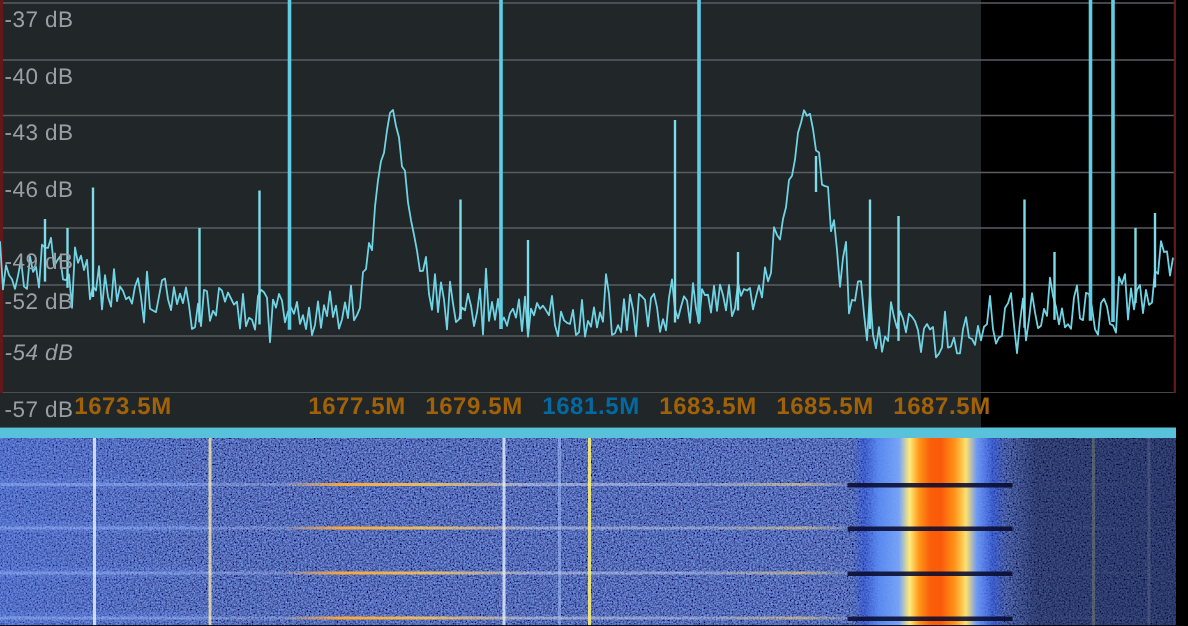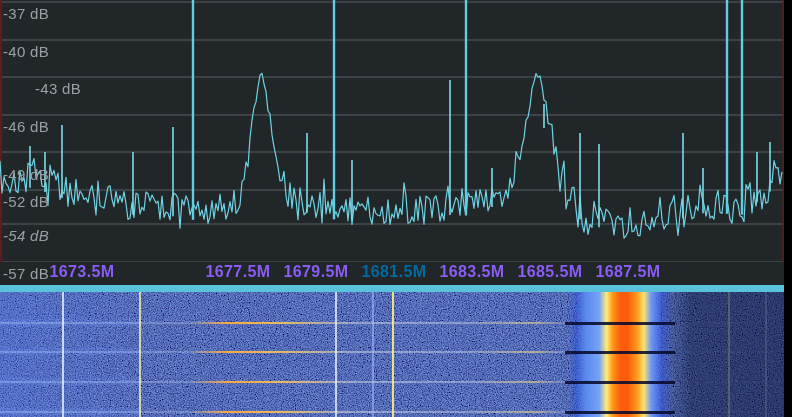--- a/index.html
+++ b/index.html
@@ -1,24 +1,24 @@
 <!DOCTYPE html>
 <html><head>
 <meta charset="utf-8">
 <style>
   html,body{margin:0;padding:0;background:#000;}
   #screen{position:relative;width:792px;height:417px;overflow:hidden;
     background:#000;font-family:"Liberation Sans",sans-serif;
     -webkit-user-select:none;user-select:none;}
-  #spectrum-panel{position:absolute;left:0;top:0;width:792px;height:285px;background:#212629;}
+  #spectrum-panel{position:absolute;left:0;top:0;width:654px;height:285px;background:#212629;}
   #spec-svg{position:absolute;left:0;top:0;}
   .db-label{position:absolute;left:3px;font-size:15px;color:#99a0a4;letter-spacing:.3px;white-space:nowrap;}
   #freq-row{position:absolute;left:0;top:261px;width:785px;height:24px;}
   .freq-label{position:absolute;top:2px;width:90px;margin-left:-45px;text-align:center;
-    font-size:16px;font-weight:bold;color:#8b5cf6;letter-spacing:.4px;white-space:nowrap;}
+    font-size:16px;font-weight:bold;color:#a16207;letter-spacing:.4px;white-space:nowrap;}
   .freq-label.hl{color:#0369a1;}
   #axis-bar{position:absolute;left:0;top:285px;width:785px;height:7px;background:#57c2d9;}
   .axis-tick{position:absolute;top:292px;width:5px;height:8px;background:#63cfe3;}
   #waterfall-panel{position:absolute;left:0;top:292px;width:785px;height:125px;background:#070f3e;overflow:hidden;}
   #waterfall-panel .layer{position:absolute;}
   #right-strip{position:absolute;left:784px;top:0;width:8px;height:417px;background:#000;}
 </style>
 </head>
 <body>
 
@@ -54,21 +54,21 @@
           <line x1="770" y1="191.6" x2="770" y2="142" stroke="#7edbe9" stroke-width="1.6"></line>
           <line x1="193" y1="219.85" x2="193" y2="-4" stroke="#5fcde2" stroke-width="2.4"></line>
           <line x1="334" y1="219.4" x2="334" y2="-4" stroke="#5fcde2" stroke-width="2.4"></line>
           <line x1="466" y1="214.76923076923077" x2="466" y2="-4" stroke="#5fcde2" stroke-width="2.4"></line>
           <line x1="727" y1="213.84615384615384" x2="727" y2="-4" stroke="#5fcde2" stroke-width="2.4"></line>
           <line x1="742" y1="214.66666666666666" x2="742" y2="-4" stroke="#5fcde2" stroke-width="2.4"></line>
         </svg></div>
     <div id="db-labels">
         <div class="db-label" style="top: 5px;">-37 dB</div>
         <div class="db-label" style="top: 43px;">-40 dB</div>
-        <div class="db-label" style="top: 80px; margin-left: 32px;">-43 dB</div>
+        <div class="db-label" style="top: 80px;">-43 dB</div>
         <div class="db-label" style="top: 118px;">-46 dB</div>
         <div class="db-label" style="top: 166px;">-49 dB</div>
         <div class="db-label" style="top: 193px;">-52 dB</div>
         <div class="db-label" style="top: 227px; font-style: italic;">-54 dB</div>
         <div class="db-label" style="top: 265px;">-57 dB</div>
       </div>
   </div>
   <div id="freq-row">
       <div class="freq-label" style="left: 82px;">1673.5M</div>
       <div class="freq-label" style="left: 238px;">1677.5M</div>

